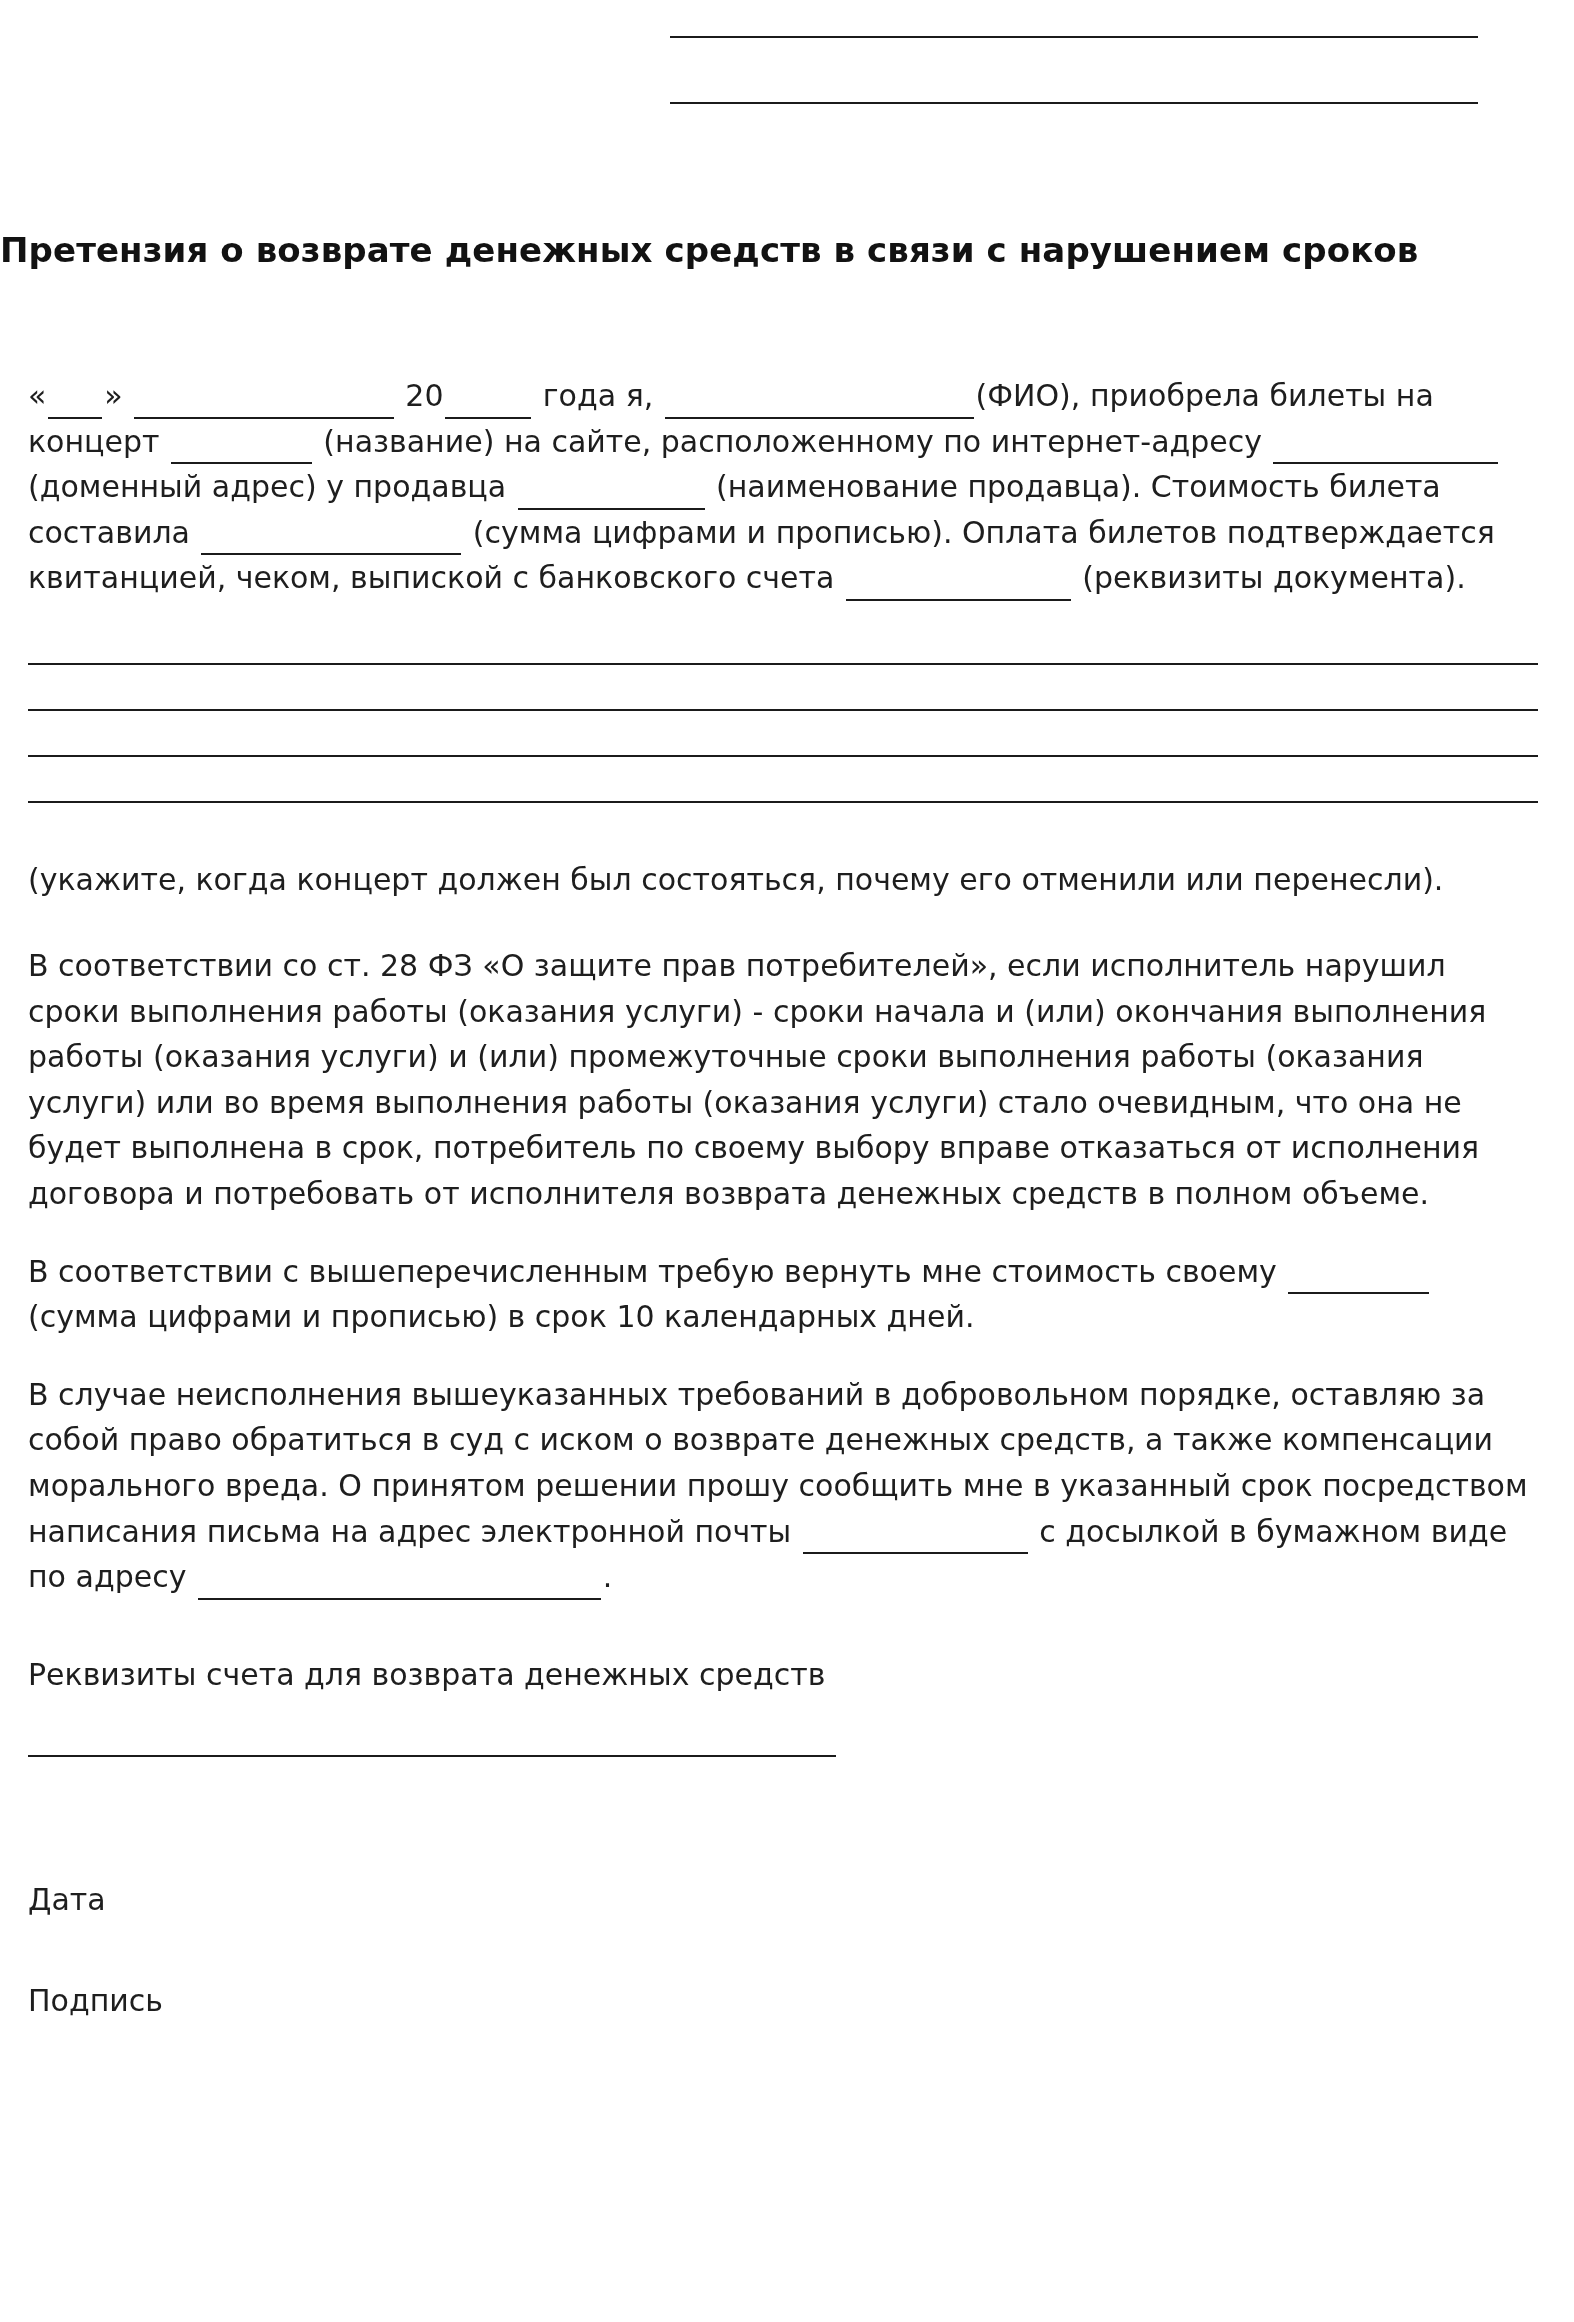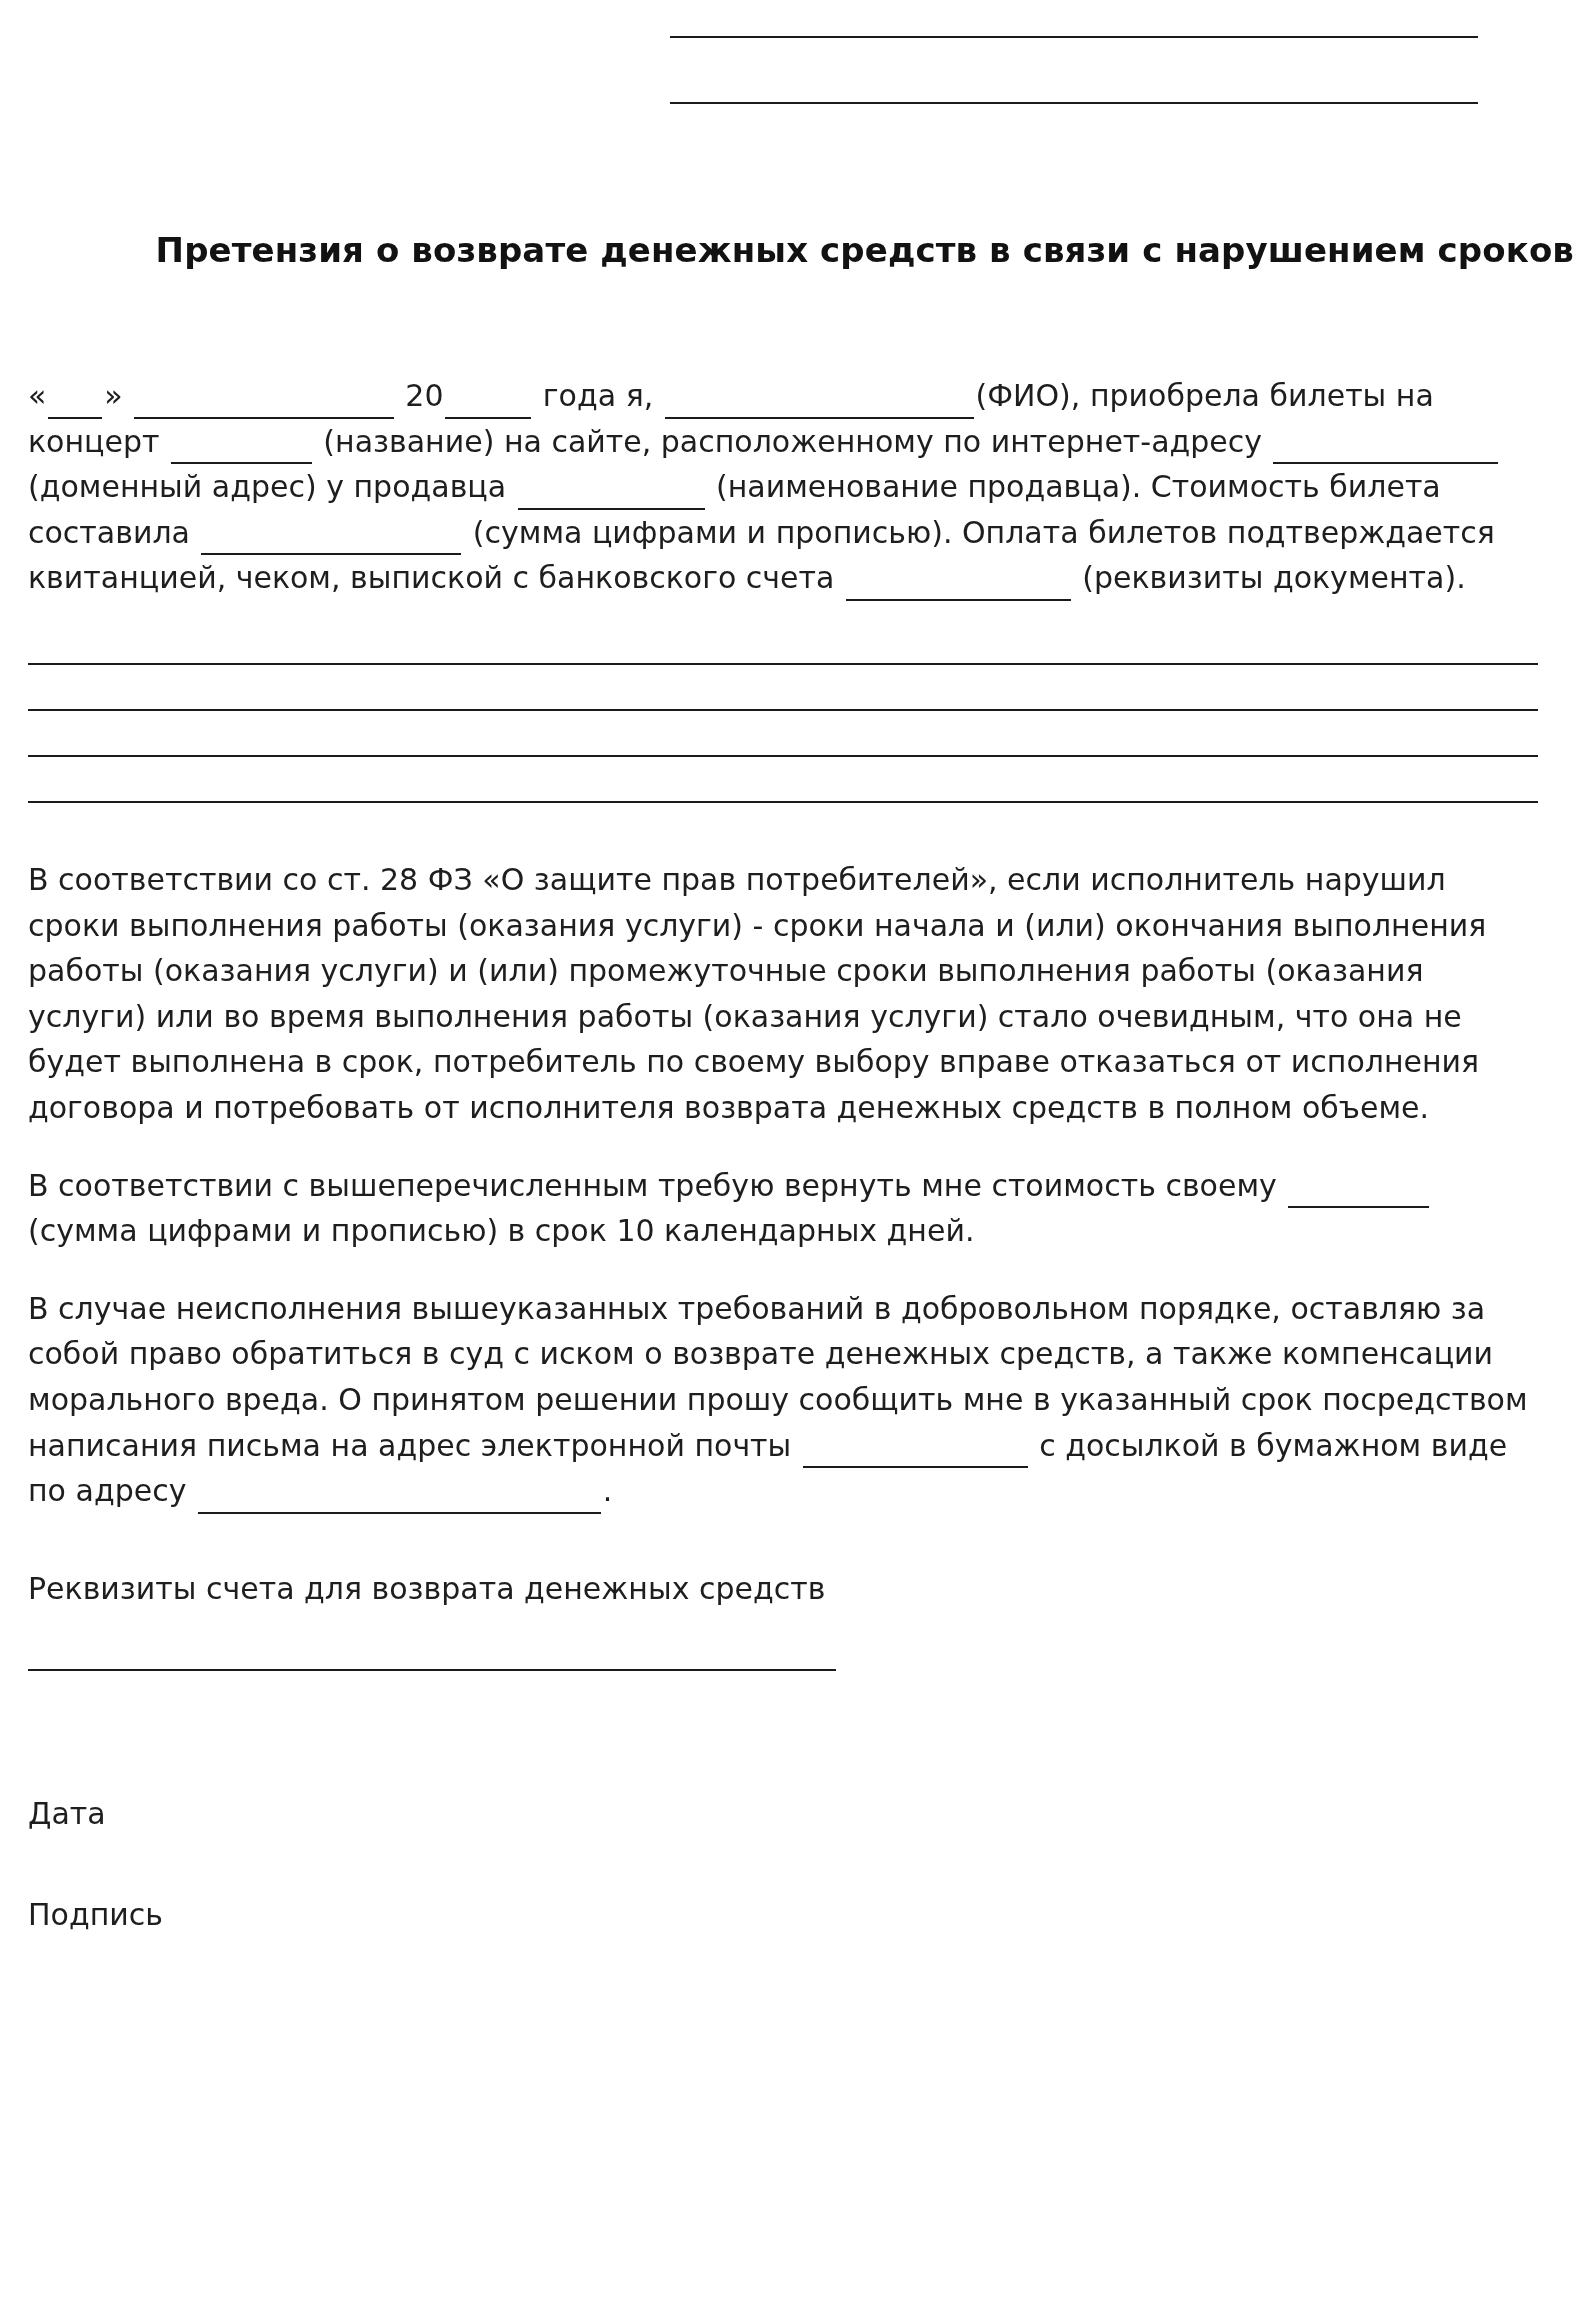--- a/index.html
+++ b/index.html
@@ -31,21 +31,21 @@
     gap: 64px;
   }
   .header-line {
     width: 808px;
     height: 0;
     border-bottom: 2.8px solid #1b1b1b;
   }
 
   .title {
     margin-top: 126px;
-    text-align: right;
+    text-align: left;
     font-size: 34px;
     font-weight: bold;
     letter-spacing: 0.1px;
     color: #121212;
   }
 
   .body {
     margin-top: 103px;
     padding-left: 28px;
     padding-right: 36px;
@@ -131,20 +131,21 @@
 
     <p class="para"><span>«</span><span class="blank w-xxs"></span><span>» </span><span class="blank w-xl"></span><span> 20</span><span class="blank w-xs"></span><span> года я, </span><span class="blank w-xxl"></span><span>(ФИО), приобрела билеты на концерт </span><span class="blank w-s"></span><span> (название) на сайте, расположенному по интернет-адресу </span><span class="blank w-l"></span><span> (доменный адрес) у продавца </span><span class="blank w-m"></span><span> (наименование продавца). Стоимость билета составила </span><span class="blank w-xl"></span><span> (сумма цифрами и прописью). Оплата билетов подтверждается квитанцией, чеком, выпиской с банковского счета </span><span class="blank w-l"></span><span> (реквизиты документа).</span></p>
 
     <div class="ruled-block">
       <div class="ruled-line"></div>
       <div class="ruled-line"></div>
       <div class="ruled-line"></div>
       <div class="ruled-line"></div>
     </div>
 
+    <p class="hint">(укажите, когда концерт должен был состояться, почему его отменили или перенесли).</p>
 
     <p class="para">В соответствии со ст. 28 ФЗ «О защите прав потребителей», если исполнитель нарушил сроки выполнения работы (оказания услуги) - сроки начала и (или) окончания выполнения работы (оказания услуги) и (или) промежуточные сроки выполнения работы (оказания услуги) или во время выполнения работы (оказания услуги) стало очевидным, что она не будет выполнена в срок, потребитель по своему выбору вправе отказаться от исполнения договора и потребовать от исполнителя возврата денежных средств в полном объеме.</p>
 
     <p class="para"><span>В соответствии с вышеперечисленным требую вернуть мне стоимость своему </span><span class="blank w-s"></span><span> (сумма цифрами и прописью) в срок 10 календарных дней.</span></p>
 
     <p class="para"><span>В случае неисполнения вышеуказанных требований в добровольном порядке, оставляю за собой право обратиться в суд с иском о возврате денежных средств, а также компенсации морального вреда. О принятом решении прошу сообщить мне в указанный срок посредством написания письма на адрес электронной почты </span><span class="blank w-l"></span><span> с досылкой в бумажном виде по адресу </span><span class="blank w-huge"></span><span>.</span></p>
 
     <p class="requisites-title">Реквизиты счета для возврата денежных средств</p>
     <div class="requisites-line"></div>
 

